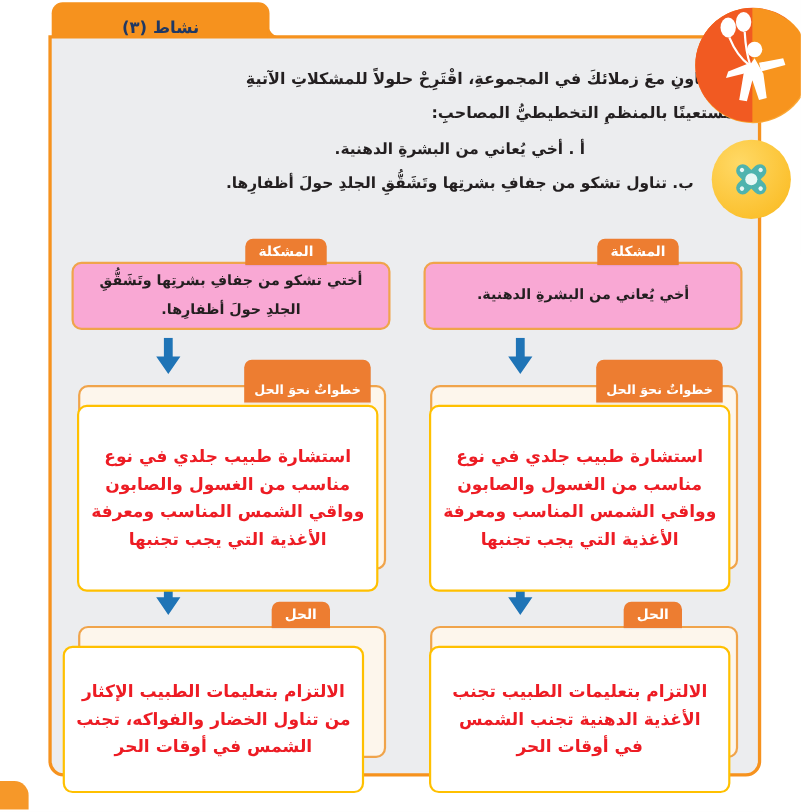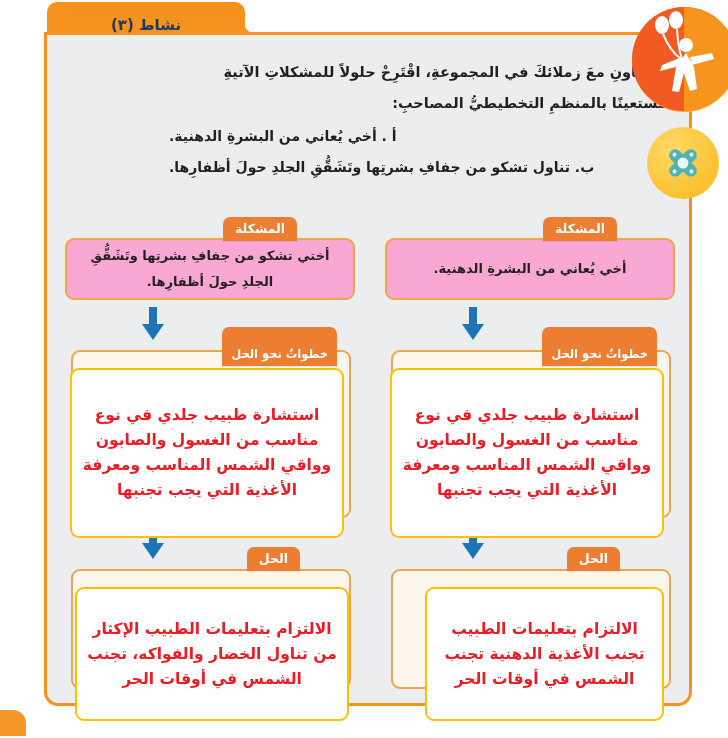--- a/index.html
+++ b/index.html
@@ -93,21 +93,21 @@
     text-align:right;
     color:#231F20;
     font-size:14.5px;
     line-height:31px;
     font-weight:bold;
   }
   .instructions .line{white-space:nowrap;}
   .instructions .line.l2{text-align:right;}
   .bullets{
     margin-top:2px;
-    text-align:left;
+    text-align:center;
     font-size:14px;
     line-height:31px;
   }
   .bullets .bl{white-space:nowrap;}
 
   
   .organizer{
     position:absolute;
     left:16px;top:182px;
     width:612px;height:484px;
@@ -302,21 +302,21 @@
           <div class="lbl small" style="right:18px;top:110px;">خطواتٌ نحوَ الحل</div>
           <div class="box shadow-base" style="right:4px;top:133px;width:280px;height:168px;"></div>
           <div class="box answer" style="right:11px;top:131px;width:274px;height:170px;font-size:15.5px;">استشارة طبيب جلدي في نوع مناسب من الغسول والصابون وواقي الشمس المناسب ومعرفة الأغذية التي يجب تجنبها</div>
 
           <svg class="arrow" style="right:189px;top:309px;" viewBox="0 0 26 34">
             <path d="M9 0 h8 v17 h7 L13 33 L2 17 h7 Z" fill="#1F74B6"></path>
           </svg>
 
           <div class="lbl" style="right:55px;top:330px;">الحل</div>
           <div class="box shadow-base" style="right:4px;top:352px;width:280px;height:120px;"></div>
-          <div class="box answer" style="right:11px;top:350px;width:239px;height:134px;font-size:15.5px;">الالتزام بتعليمات الطبيب تجنب الأغذية الدهنية تجنب الشمس في أوقات الحر</div>
+          <div class="box answer" style="right:11px;top:350px;width:274px;height:134px;font-size:15.5px;">الالتزام بتعليمات الطبيب تجنب الأغذية الدهنية تجنب الشمس في أوقات الحر</div>
         </div>
 
         <div class="col left">
 
           <div class="lbl" style="right:58px;top:0;">المشكلة</div>
           <div class="box problem" style="right:0;top:21px;width:290px;height:62px;">أختي تشكو من جفافِ بشرتِها وتَشَقُّقِ الجلدِ حولَ أظفارِها.</div>
 
           <svg class="arrow" style="right:189px;top:90px;" viewBox="0 0 26 34">
             <path d="M9 0 h8 v17 h7 L13 33 L2 17 h7 Z" fill="#1F74B6"></path>
           </svg>
@@ -324,21 +324,21 @@
           <div class="lbl small" style="right:18px;top:110px;">خطواتٌ نحوَ الحل</div>
           <div class="box shadow-base" style="right:4px;top:133px;width:280px;height:168px;"></div>
           <div class="box answer" style="right:11px;top:131px;width:274px;height:170px;font-size:15.5px;">استشارة طبيب جلدي في نوع مناسب من الغسول والصابون وواقي الشمس المناسب ومعرفة الأغذية التي يجب تجنبها</div>
 
           <svg class="arrow" style="right:189px;top:309px;" viewBox="0 0 26 34">
             <path d="M9 0 h8 v17 h7 L13 33 L2 17 h7 Z" fill="#1F74B6"></path>
           </svg>
 
           <div class="lbl" style="right:55px;top:330px;">الحل</div>
           <div class="box shadow-base" style="right:4px;top:352px;width:280px;height:120px;"></div>
-          <div class="box answer" style="right:6px;top:350px;width:274px;height:134px;font-size:15.5px;">الالتزام بتعليمات الطبيب الإكثار من تناول الخضار والفواكه، تجنب الشمس في أوقات الحر</div>
+          <div class="box answer" style="right:24px;top:350px;width:274px;height:134px;font-size:15.5px;">الالتزام بتعليمات الطبيب الإكثار من تناول الخضار والفواكه، تجنب الشمس في أوقات الحر</div>
         </div>
 
       </div>
     </div>
   </div>
 
   <div class="stub"></div>
 </div>
 
 </body></html>

